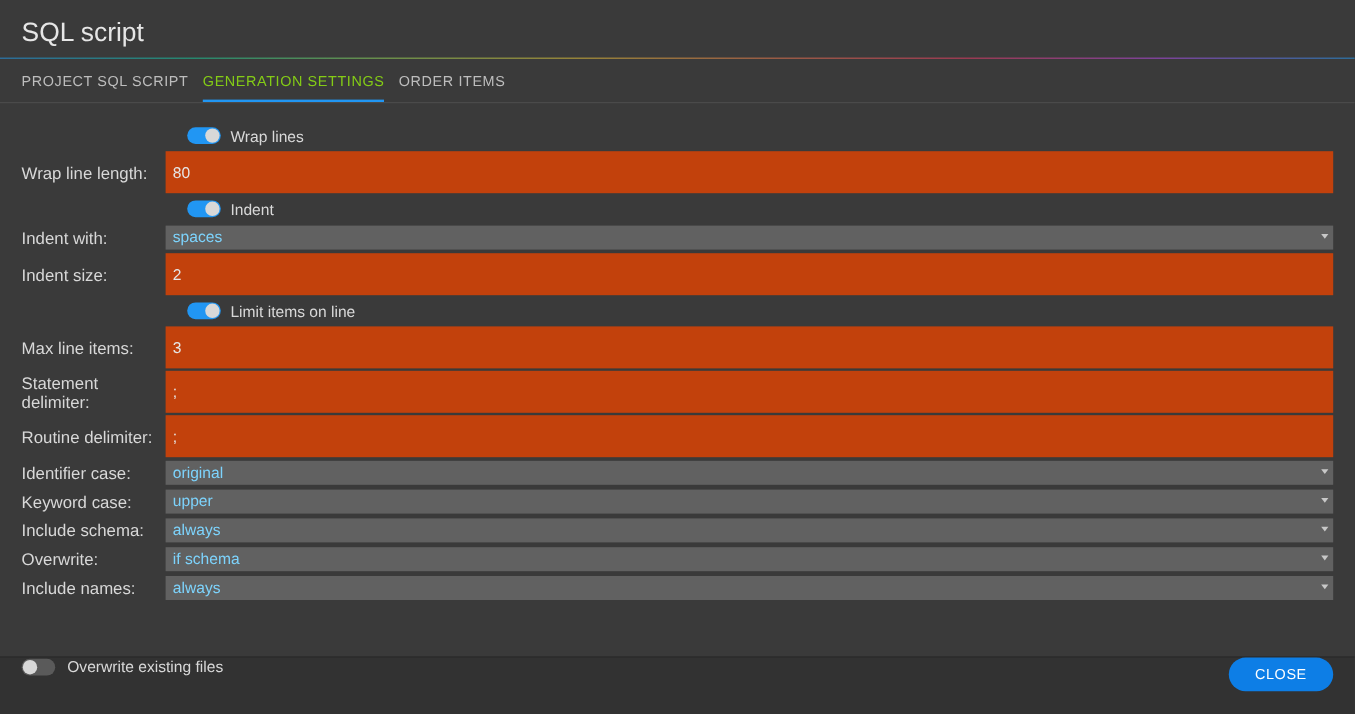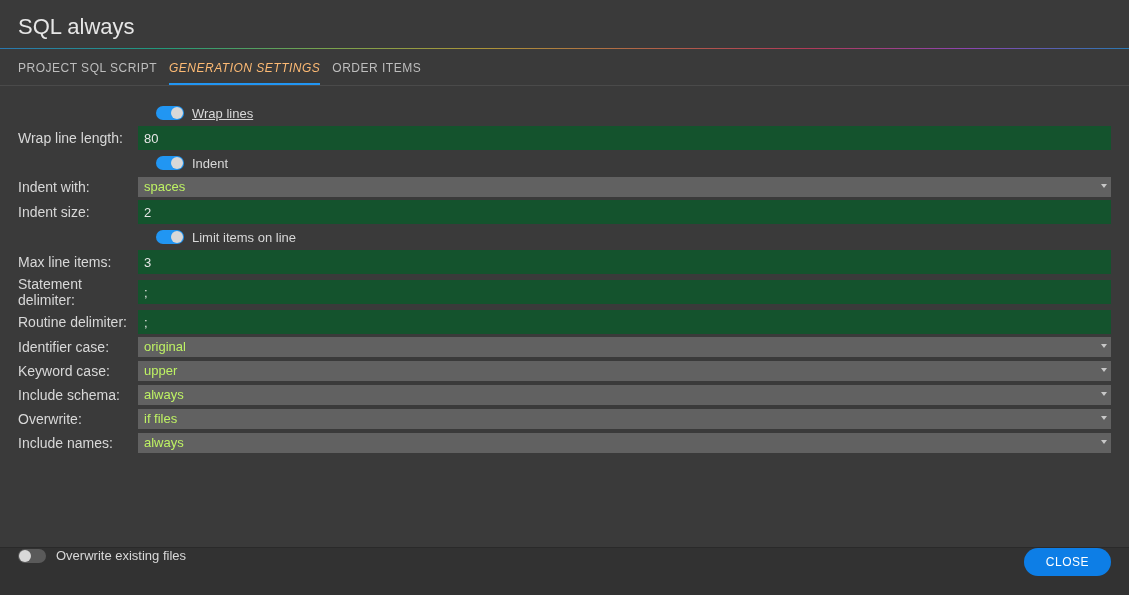--- a/index.html
+++ b/index.html
@@ -39,23 +39,22 @@
   .tab {
     padding: 10px 0 8px 0;
     font-size: 12px;
     letter-spacing: 0.5px;
     color: #bdbdbd;
     cursor: pointer;
     border-bottom: 2px solid transparent;
     text-transform: uppercase;
   }
   .tab.active {
-    color: #fdba74;
+    color: #84cc16;
     border-bottom: 2px solid #2196f3;
-    font-style: italic;
   }
   .content {
     flex: 1 1 auto;
     padding: 12px 18px 0 18px;
     overflow: auto;
   }
   .row {
     display: flex;
     align-items: center;
     margin-bottom: 2px;
@@ -66,33 +65,33 @@
     flex: 0 0 120px;
     font-size: 14px;
     color: #d8d8d8;
     padding-right: 4px;
   }
   .field {
     flex: 1 1 auto;
   }
   input.text {
     width: 100%;
-    height: 24px;
-    background: #14532d;
+    height: 35px;
+    background: #c2410c;
     border: none;
     color: #e6e6e6;
     padding: 0 6px;
     font-size: 13px;
     outline: none;
   }
   .select {
     width: 100%;
     height: 20px;
     background: #616161;
-    color: #bef264;
+    color: #7dd3fc;
     position: relative;
     padding: 0 6px;
     font-size: 13px;
     line-height: 20px;
     cursor: pointer;
   }
   .select .caret {
     position: absolute;
     right: 4px;
     top: 7px;
@@ -103,21 +102,21 @@
   }
   .toggle-row {
     display: flex;
     align-items: center;
     margin-bottom: 2px;
     min-height: 22px;
     padding-left: 120px;
     margin-left: 18px;
     gap: 8px;
   }
-  .toggle-row.first { margin-top: 4px; text-decoration: underline; }
+  .toggle-row.first { margin-top: 4px; }
   .toggle {
     position: relative;
     width: 28px;
     height: 14px;
     border-radius: 7px;
     cursor: pointer;
     flex: 0 0 28px;
   }
   .toggle.on  { background: #2196f3; }
   .toggle.off { background: #5a5a5a; }
@@ -149,21 +148,21 @@
     padding: 7px 22px;
     font-size: 12px;
     letter-spacing: 0.5px;
     cursor: pointer;
   }
 </style>
 </head>
 <body>
 
 <div class="header">
-  <div class="title">SQL always</div>
+  <div class="title">SQL script</div>
 </div>
 <div class="rainbow"></div>
 
 <div class="tabs">
   <div class="tab">PROJECT SQL SCRIPT</div>
   <div class="tab active">GENERATION SETTINGS</div>
   <div class="tab">ORDER ITEMS</div>
 </div>
 
 <div class="content">
@@ -241,21 +240,21 @@
       <div class="select">
         <span>always</span>
         <span class="caret"></span>
       </div>
     </div>
   </div>
   <div class="row">
     <div class="label">Overwrite:</div>
     <div class="field">
       <div class="select">
-        <span>if files</span>
+        <span>if schema</span>
         <span class="caret"></span>
       </div>
     </div>
   </div>
   <div class="row">
     <div class="label">Include names:</div>
     <div class="field">
       <div class="select">
         <span>always</span>
         <span class="caret"></span>

